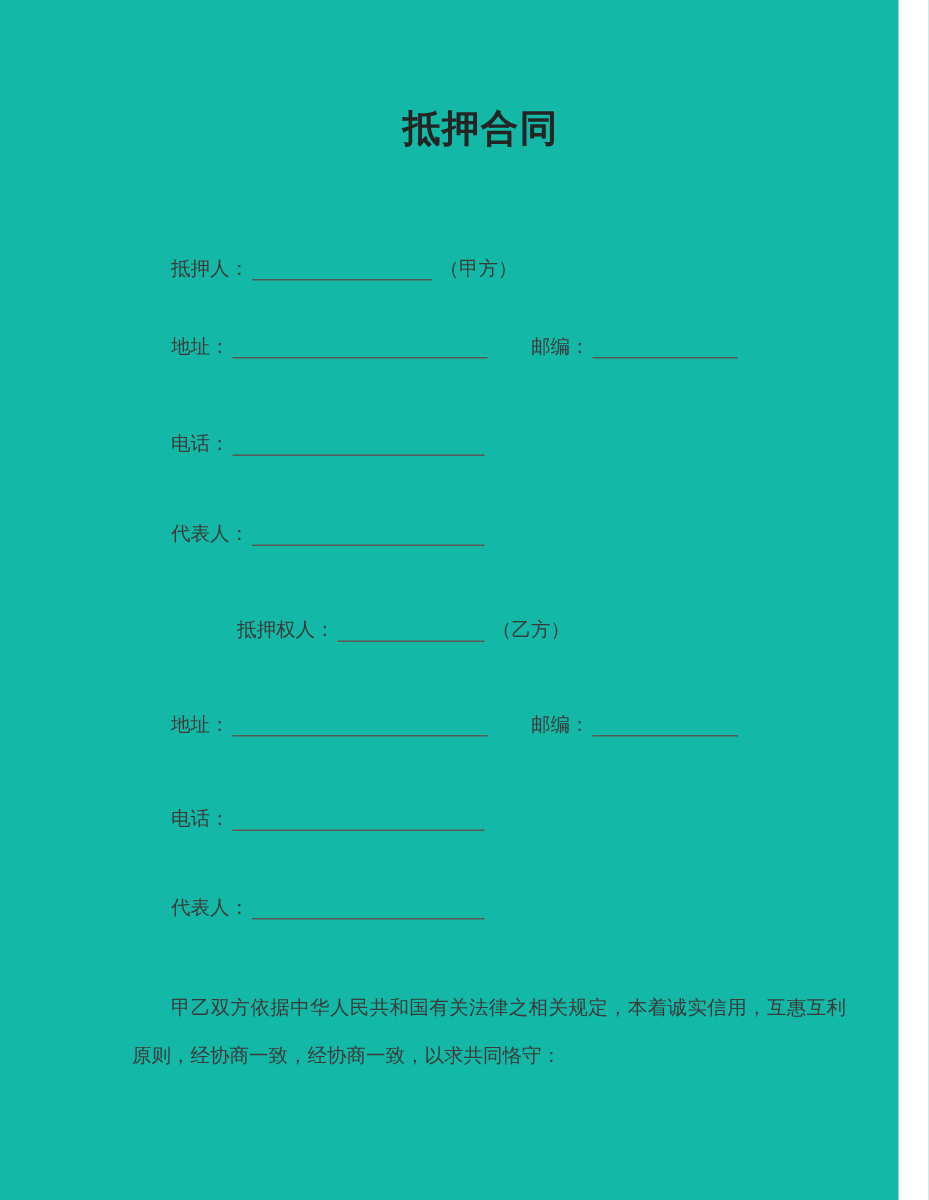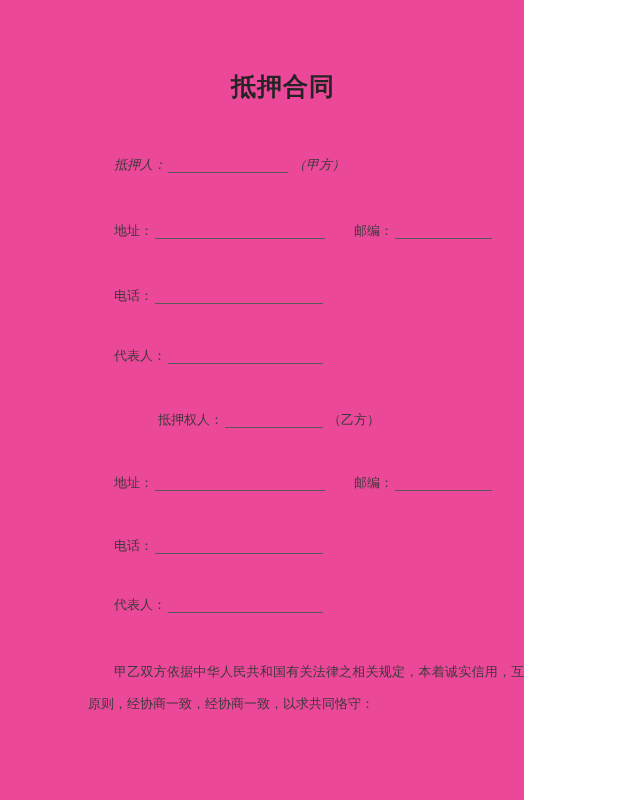--- a/index.html
+++ b/index.html
@@ -3,23 +3,23 @@
 <meta charset="utf-8">
 <style>
   * { margin: 0; padding: 0; box-sizing: border-box; }
   html, body { background: #ffffff; }
   body {
     font-family: "Liberation Sans", sans-serif;
     color: #383838;
   }
   .page {
     position: relative;
-    width: 524px;
+    width: 599px;
     height: 800px;
-    background: #ec4899;
+    background: #14b8a6;
     overflow: hidden;
   }
   .title {
     position: absolute;
     top: 68px;
     left: 42px;
     right: 0;
     text-align: center;
     font-size: 25px;
     line-height: 36px;
@@ -30,21 +30,21 @@
   .row {
     position: absolute;
     left: 114px;
     right: 0;
     height: 22px;
     font-size: 13px;
     line-height: 20px;
     white-space: nowrap;
     color: #3a3a3a;
   }
-  .r1 { top: 155px; font-style: italic; }
+  .r1 { top: 169px; }
   .r2 { top: 221px; }
   .r3 { top: 286px; }
   .r4 { top: 346px; }
   .r5 { top: 410px; margin-left: 44px; }
   .r6 { top: 473px; }
   .r7 { top: 536px; }
   .r8 { top: 595px; }
   .blank {
     display: inline-block;
     height: 14px;

